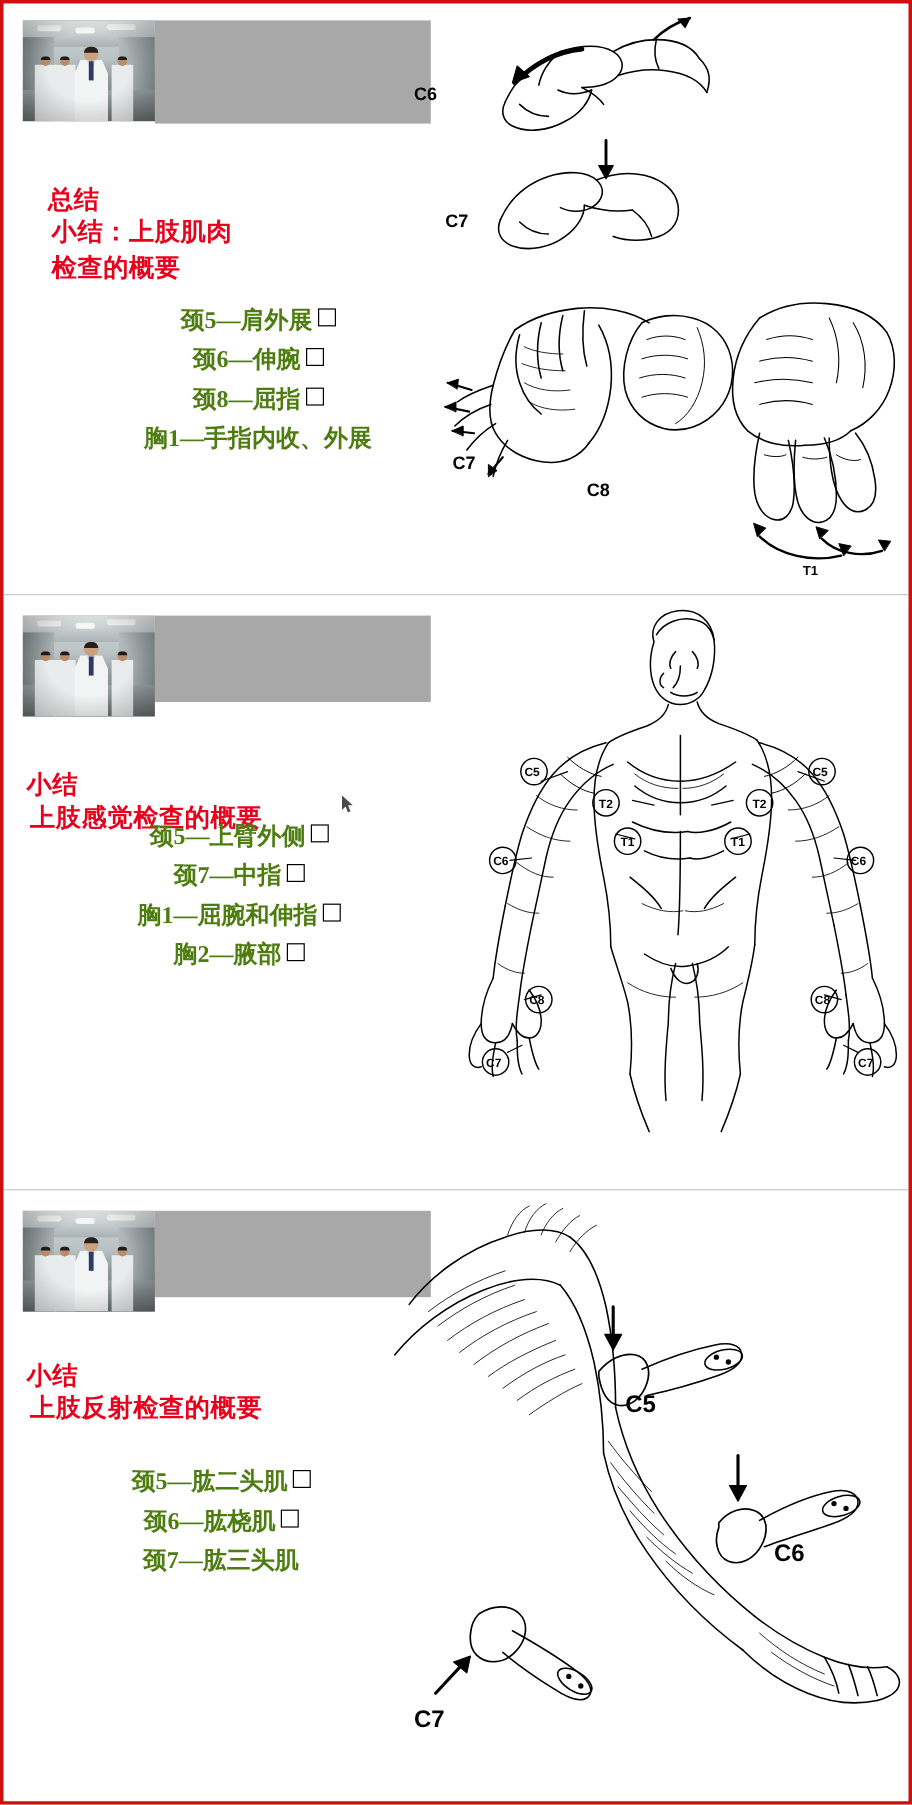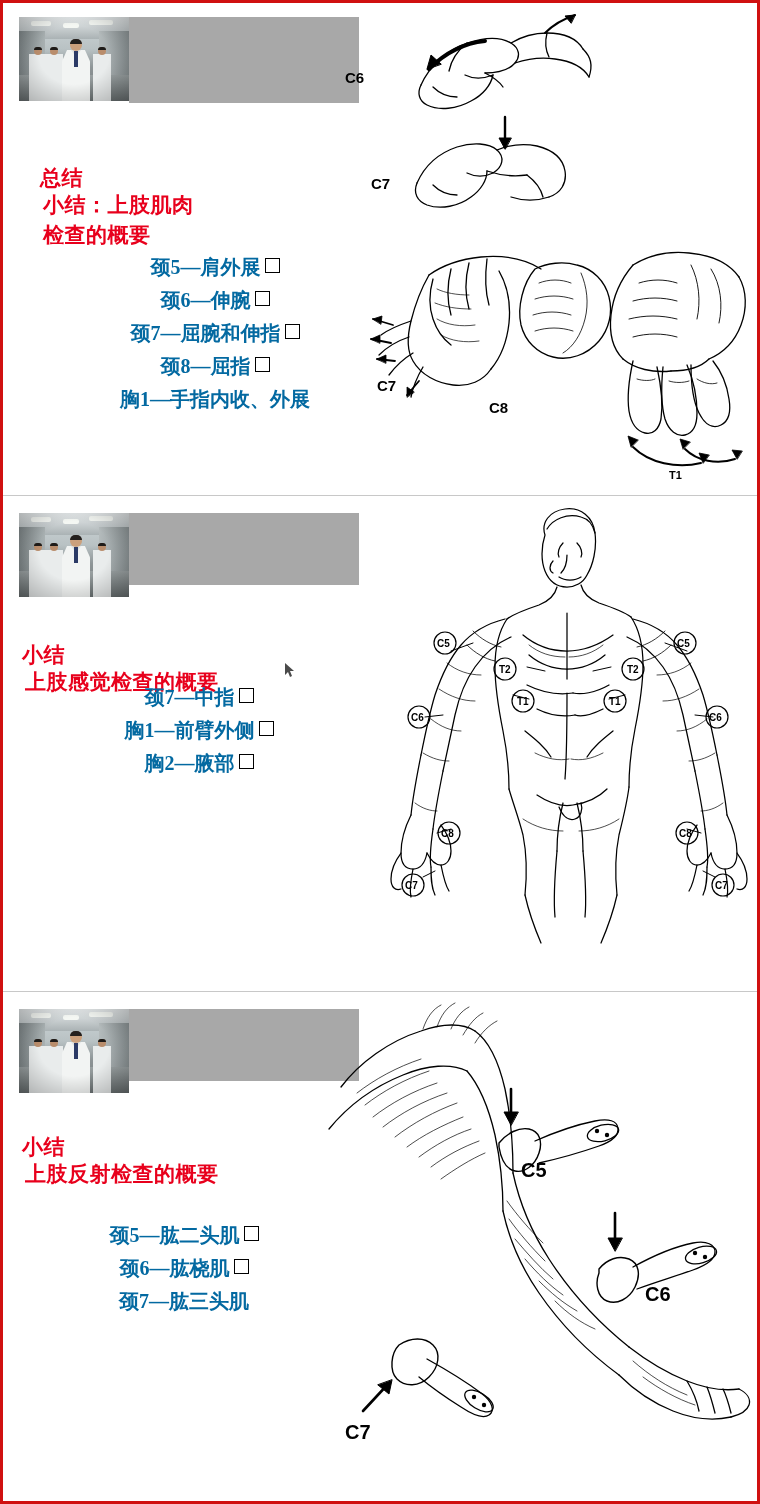--- a/index.html
+++ b/index.html
@@ -156,21 +156,21 @@
     left: -3px;
     top: 0;
     white-space: nowrap;
   }
 
   .lines {
     position: absolute;
     text-align: center;
     font-size: 20px;
     line-height: 33px;
-    color: #0369a1;
+    color: #4d7c0f;
     font-weight: bold;
     font-family: "Liberation Serif", serif;
   }
   .lines div {
     white-space: nowrap;
   }
   .box {
     display: inline-block;
     width: 13px;
     height: 13px;
@@ -230,30 +230,29 @@
       <div class="doc">
           <div class="coat"></div>
           <div class="collar"></div>
           <div class="tie"></div>
           <div class="head"></div>
           <div class="hair"></div>
         </div>
       <div class="vignette"></div>
     </div>
 
-    <div class="title" style="left:40px; top:127px;">
+    <div class="title" style="left:40px; top:116px;">
       <span class="overlap"><span class="under">总结</span></span>
       <span>小结：上肢肌肉
 检查的概要</span>
     </div>
 
     <div class="lines" style="left:82px; top:248px; width:260px;">
       <div><span>颈5—肩外展</span><span class="box"></span></div>
       <div><span>颈6—伸腕</span><span class="box"></span></div>
-      <div><span>颈7—屈腕和伸指</span><span class="box"></span></div>
       <div><span>颈8—屈指</span><span class="box"></span></div>
       <div><span>胸1—手指内收、外展</span></div>
     </div>
 
     <div class="art" style="left:330px; top:4px; width:424px; height:490px;">
       <svg width="424" height="490" viewBox="0 0 424 490" xmlns="http://www.w3.org/2000/svg">
         <g fill="none" stroke="#000" stroke-width="1.3" stroke-linecap="round" stroke-linejoin="round">
 
           <path d="M88 78 C96 60 112 44 134 36 C152 30 168 30 178 36 C186 41 188 49 182 56 C176 63 164 66 152 66"></path>
           <path d="M88 78 C84 86 86 94 94 98 C106 104 124 102 138 94 C150 88 158 78 160 68"></path>
@@ -405,22 +404,23 @@
         </div>
       <div class="vignette"></div>
     </div>
 
     <div class="title" style="left:22px; top:108px;">
       <span class="overlap"><span class="under">小结</span></span>
       <span>上肢感觉检查的概要</span>
     </div>
 
     <div class="lines" style="left:26px; top:182px; width:340px;">
+      <div><span>颈5—上臂外侧</span><span class="box"></span></div>
       <div><span>颈7—中指</span><span class="box"></span></div>
-      <div><span>胸1—前臂外侧</span><span class="box"></span></div>
+      <div><span>胸1—屈腕和伸指</span><span class="box"></span></div>
       <div><span>胸2—腋部</span><span class="box"></span></div>
     </div>
 
     <div class="cursor" style="left:282px; top:164px;">
       <svg width="10" height="14" viewBox="0 0 10 14">
           <path d="M0 0 L0 12 L3 9 L5 14 L7 13 L5 8 L9 8 Z" fill="#4a4a4a"></path>
         </svg>
     </div>
 
     <div class="art" style="left:374px; top:4px; width:380px; height:488px;">

